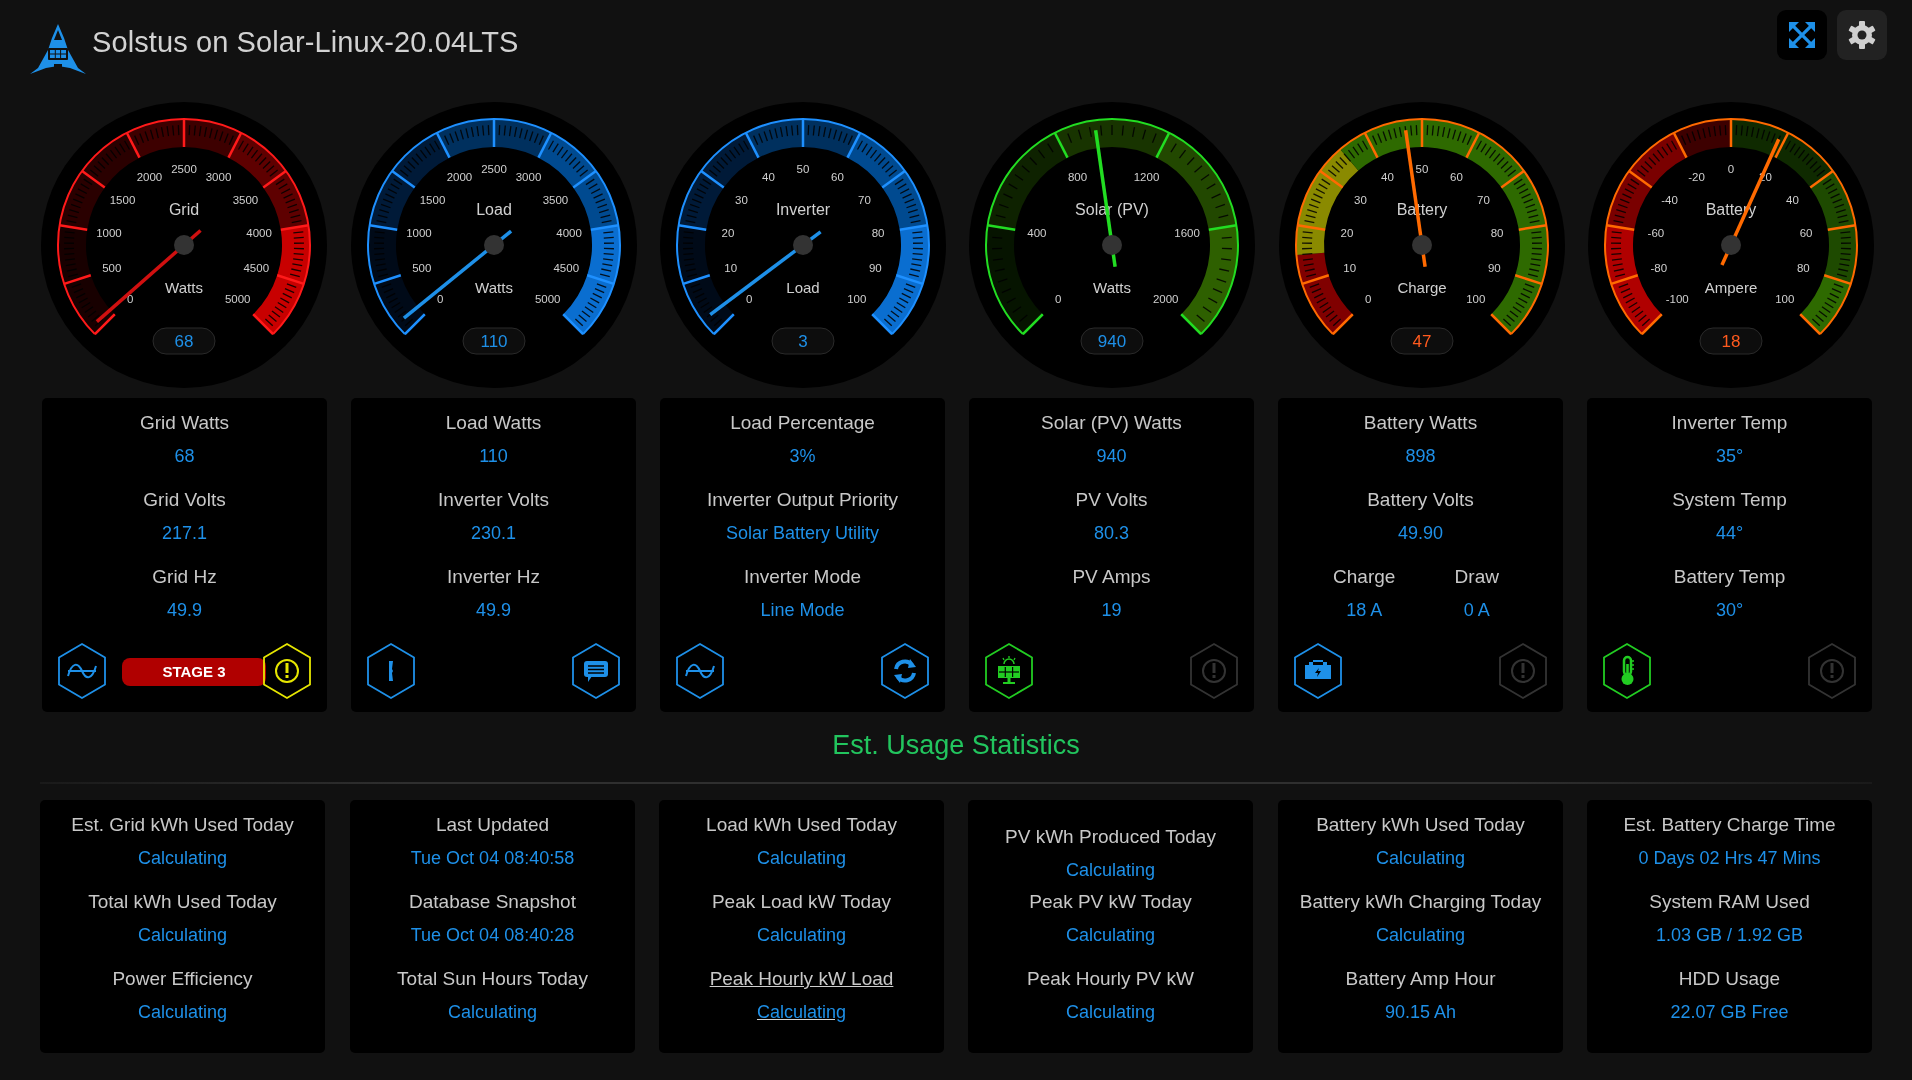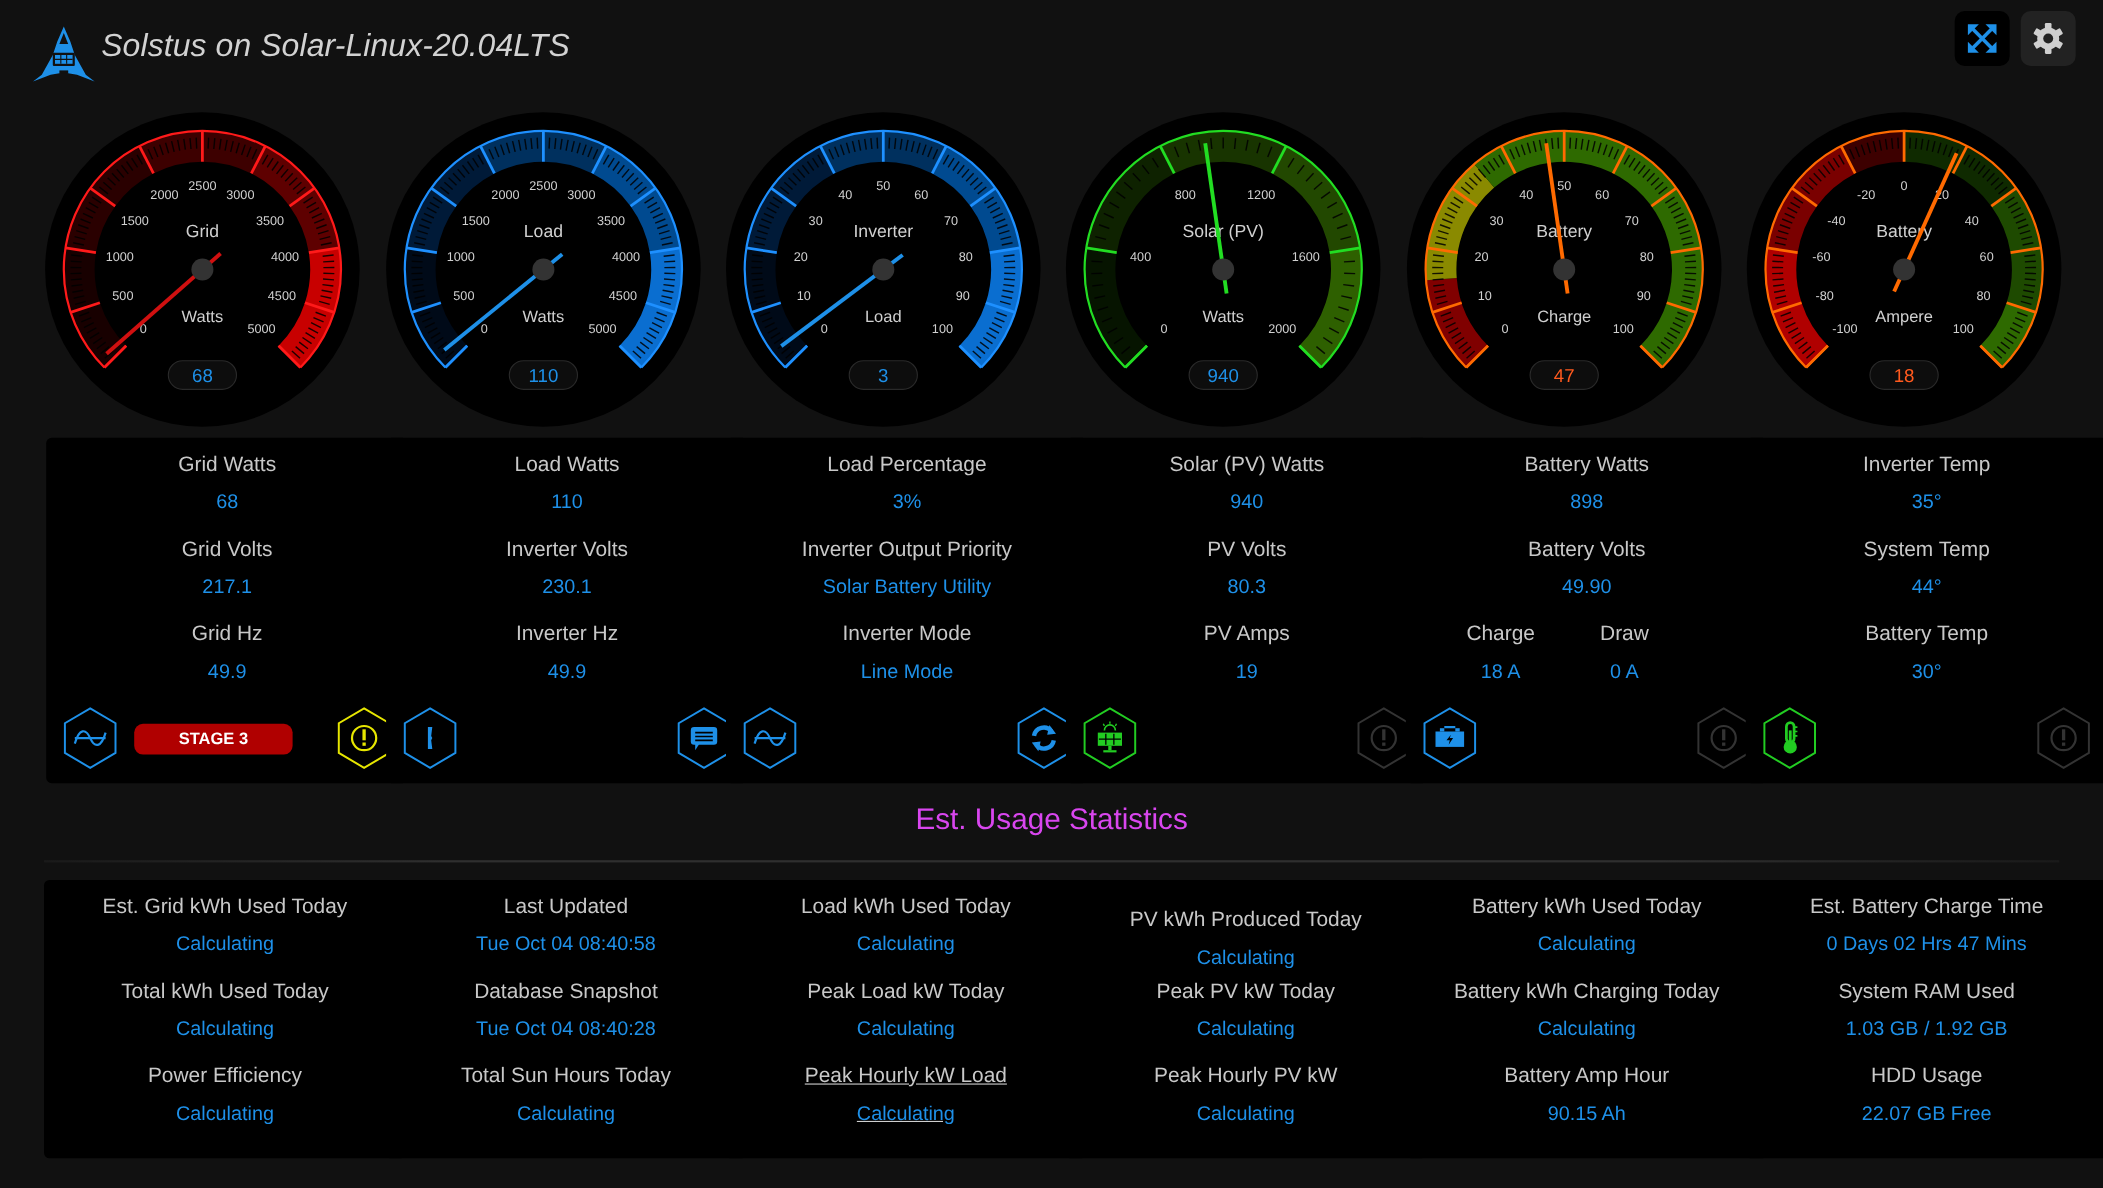--- a/index.html
+++ b/index.html
@@ -2,46 +2,46 @@
 <html><head>
 <meta charset="utf-8">
 <style>
   html, body { margin:0; padding:0; }
   body {
     width:1912px; height:1080px; overflow:hidden;
     background:#111111; color:#cfcfcf;
     font-family:"Liberation Sans", sans-serif;
     position:relative;
   }
-  .header { position:absolute; left:0; top:0; width:1912px; height:86px;font-style:italic; }
+  .header { position:absolute; left:0; top:0; width:1912px; height:86px; }
   .logo { position:absolute; left:28px; top:22px; width:60px; height:54px; }
   .app-title { position:absolute; left:92px; top:26px; font-size:29px; color:#d2d2d2; font-weight:300; letter-spacing:0.1px; }
   .hbtn { position:absolute; top:10px; width:50px; height:50px; border-radius:9px; display:flex; align-items:center; justify-content:center; cursor:pointer; }
   .btn-fullscreen { left:1777px; background:#000; }
   .btn-settings { left:1837px; background:#222; }
 
   .gauges { position:absolute; left:0; top:100px; width:1912px; height:300px; }
   .gauge { position:absolute; top:0; width:290px; height:290px; }
   .gauge svg { width:290px; height:290px; display:block; }
 
-  .panel { position:absolute; background:#000; border-radius:5px;padding-left:44px; }
+  .panel { position:absolute; background:#000; border-radius:5px; }
   .top-panel { top:398px; width:285px; height:314px; }
   .stat-row { position:absolute; left:0; width:100%; text-align:center; }
   .stat-label { font-size:19px; color:#c8c8c8; }
   .stat-value { font-size:18px; color:#1e90e8; margin-top:12px; }
   .split { display:flex; justify-content:space-around; padding:0 30px; }
   .split > div { width:50%; text-align:center; }
 
   .icon-hex { position:absolute; top:244px; width:52px; height:58px; }
   .icon-hex svg { width:52px; height:58px; display:block; }
   .icon-left { left:14px; }
   .icon-right { right:14px; }
   .stage-badge { position:absolute; left:80px; top:260px; width:144px; height:28px; background:#b00000; border-radius:8px; color:#fff; font-weight:bold; font-size:15px; text-align:center; line-height:28px; }
 
-  .section-title { position:absolute; left:0; top:730px; width:1912px; text-align:center; font-size:27px; color:#d946ef; font-weight:300; }
+  .section-title { position:absolute; left:0; top:730px; width:1912px; text-align:center; font-size:27px; color:#22c55e; font-weight:300; }
   .section-rule { position:absolute; left:40px; top:782px; width:1832px; height:2px; background:linear-gradient(90deg,#1a1a1a,#2f2f2f 20%,#2f2f2f 80%,#1a1a1a); }
 
   .bottom-panel { top:800px; width:285px; height:253px; }
   .bottom-panel .stat-row .stat-label { font-size:19px; }
 </style>
 </head>
 <body>
 
 <div class="header">
   <div class="logo">

